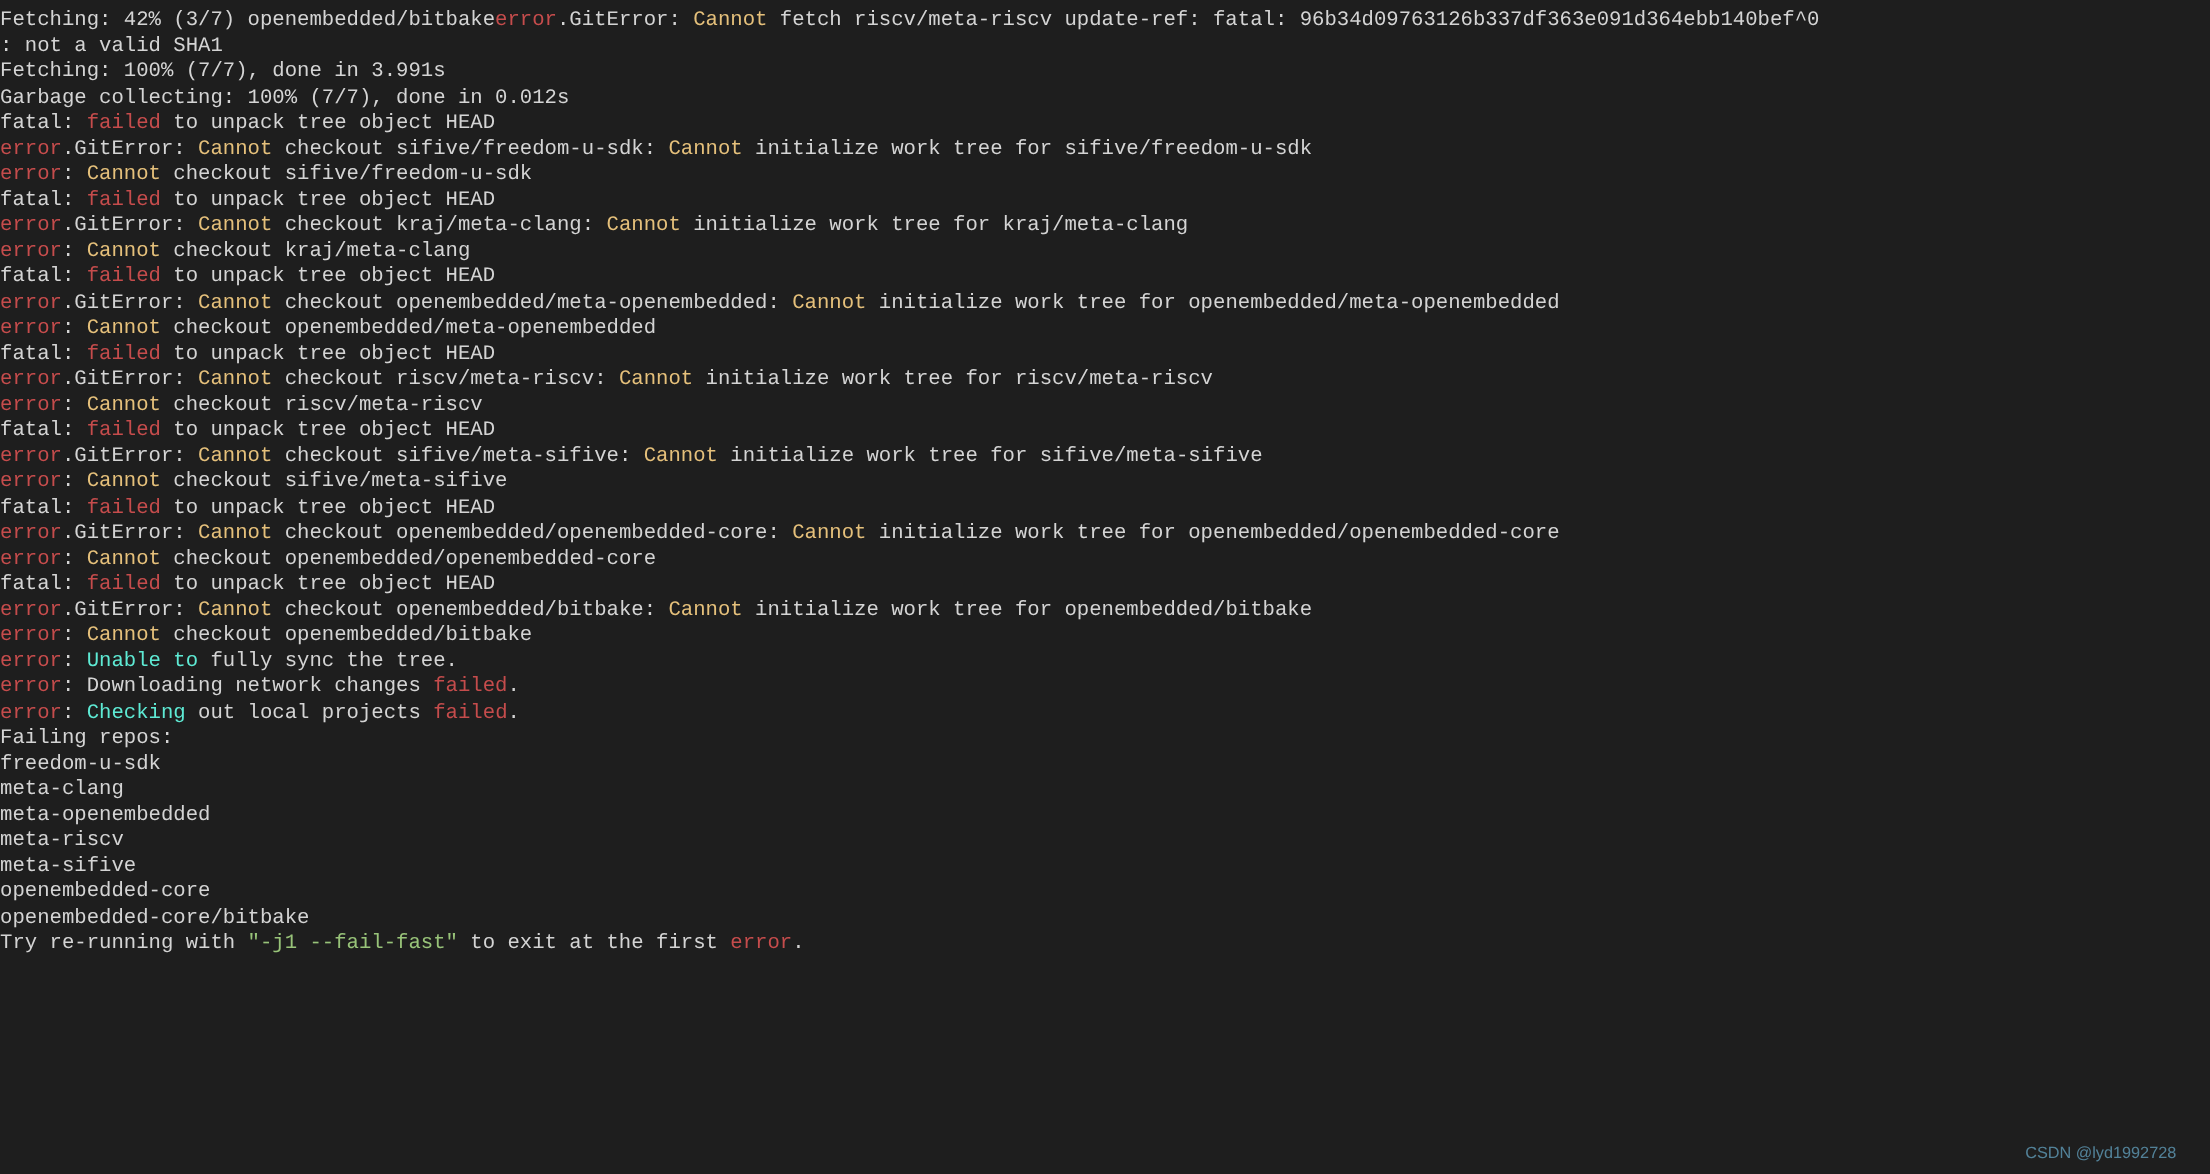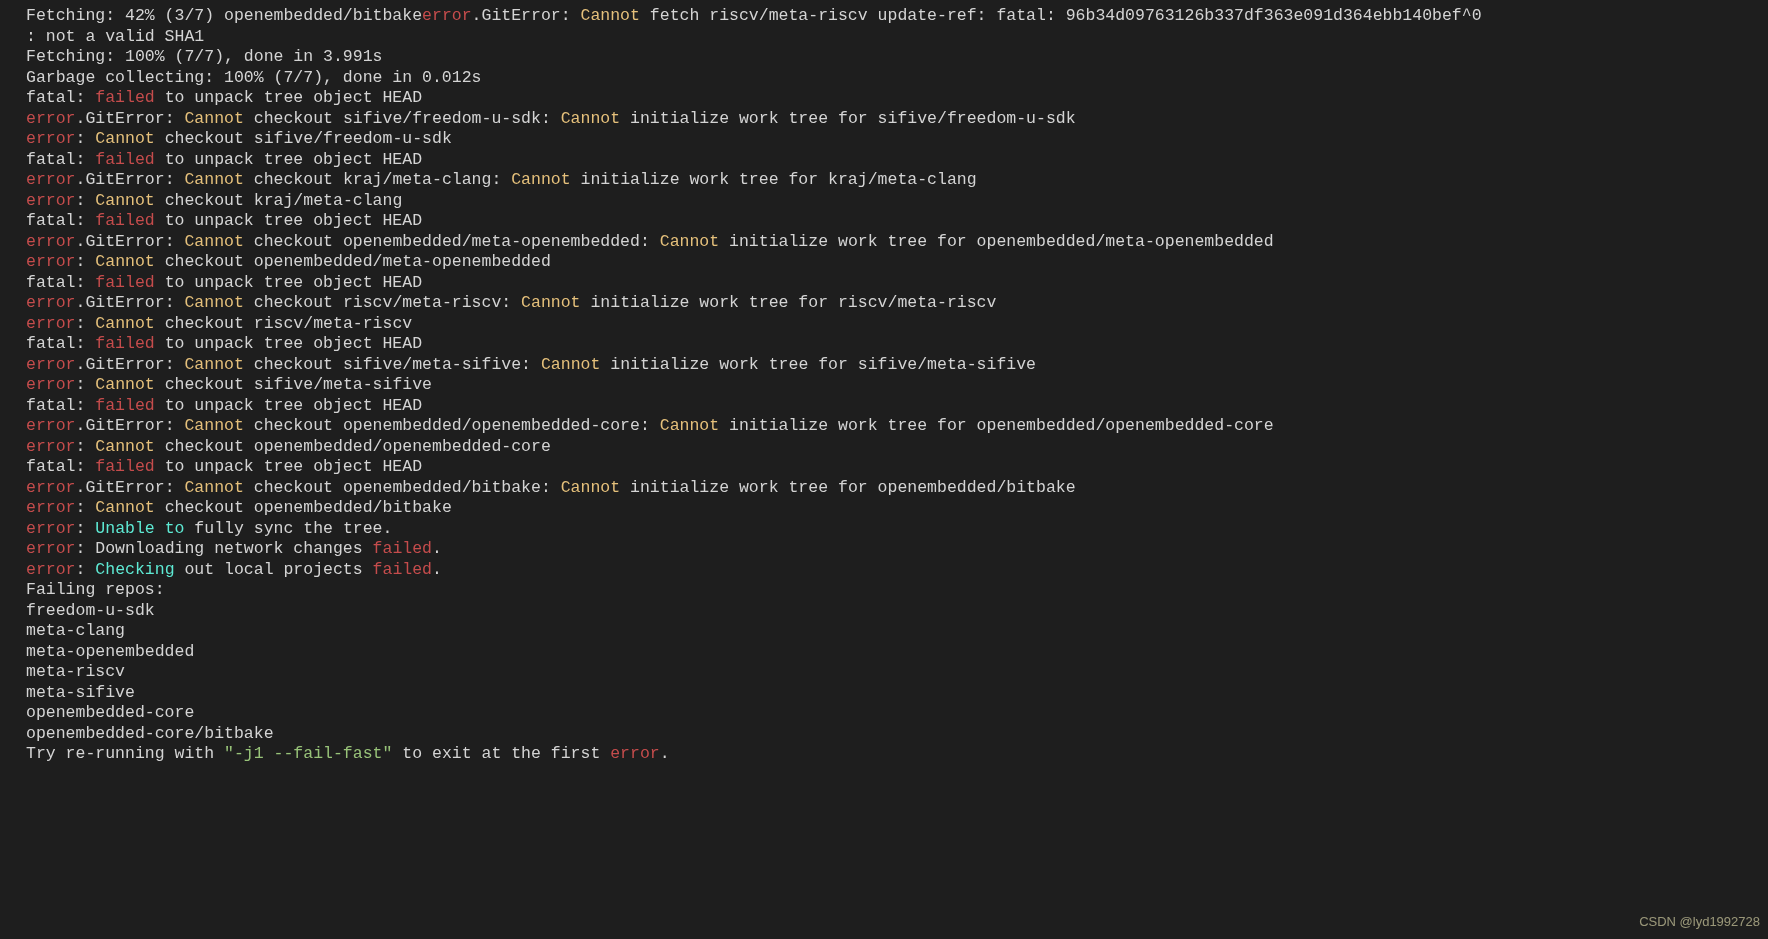--- a/index.html
+++ b/index.html
@@ -12,33 +12,33 @@
   }
   .terminal {
     font-family: "Consolas", "Courier New", monospace;
     font-size: 16.5px;
     line-height: 20.5px;
     color: #d4d4d4;
     white-space: pre;
     padding-top: 6px;
     padding-left: 0;
   }
-  .line { display: block; margin-left: 26px; }
+  .line { display: block; }
   .w  { color: #d4d4d4; }       
   .r  { color: #c54c4c; }       
   .y  { color: #e5c07b; }       
   .cy { color: #5eead4; }       
   .g  { color: #98c379; }       
   .watermark {
     position: absolute;
-    right: 8px;
+    right: 27px;
     bottom: 10px;
     font-family: sans-serif;
     font-size: 13px;
-    color: #fef9c3;
+    color: #7dd3fc;
     opacity: 0.55;
     pointer-events: none;
   }
 </style>
 </head>
 <body>
 
 <div class="terminal" id="terminal"><span class="line"><span class="w">Fetching: 42% (3/7) openembedded/bitbake</span><span class="r">error</span><span class="w">.GitError: </span><span class="y">Cannot</span><span class="w"> fetch riscv/meta-riscv update-ref: fatal: 96b34d09763126b337df363e091d364ebb140bef^0</span></span><span class="line"><span class="w">: not a valid SHA1</span></span><span class="line"><span class="w"></span></span><span class="line"><span class="w">Fetching: 100% (7/7), done in 3.991s</span></span><span class="line"><span class="w">Garbage collecting: 100% (7/7), done in 0.012s</span></span><span class="line"><span class="w">fatal: </span><span class="r">failed</span><span class="w"> to unpack tree object HEAD</span></span><span class="line"><span class="r">error</span><span class="w">.GitError: </span><span class="y">Cannot</span><span class="w"> checkout sifive/freedom-u-sdk: </span><span class="y">Cannot</span><span class="w"> initialize work tree for sifive/freedom-u-sdk</span></span><span class="line"><span class="r">error</span><span class="w">: </span><span class="y">Cannot</span><span class="w"> checkout sifive/freedom-u-sdk</span></span><span class="line"><span class="w">fatal: </span><span class="r">failed</span><span class="w"> to unpack tree object HEAD</span></span><span class="line"><span class="r">error</span><span class="w">.GitError: </span><span class="y">Cannot</span><span class="w"> checkout kraj/meta-clang: </span><span class="y">Cannot</span><span class="w"> initialize work tree for kraj/meta-clang</span></span><span class="line"><span class="r">error</span><span class="w">: </span><span class="y">Cannot</span><span class="w"> checkout kraj/meta-clang</span></span><span class="line"><span class="w">fatal: </span><span class="r">failed</span><span class="w"> to unpack tree object HEAD</span></span><span class="line"><span class="r">error</span><span class="w">.GitError: </span><span class="y">Cannot</span><span class="w"> checkout openembedded/meta-openembedded: </span><span class="y">Cannot</span><span class="w"> initialize work tree for openembedded/meta-openembedded</span></span><span class="line"><span class="r">error</span><span class="w">: </span><span class="y">Cannot</span><span class="w"> checkout openembedded/meta-openembedded</span></span><span class="line"><span class="w">fatal: </span><span class="r">failed</span><span class="w"> to unpack tree object HEAD</span></span><span class="line"><span class="r">error</span><span class="w">.GitError: </span><span class="y">Cannot</span><span class="w"> checkout riscv/meta-riscv: </span><span class="y">Cannot</span><span class="w"> initialize work tree for riscv/meta-riscv</span></span><span class="line"><span class="r">error</span><span class="w">: </span><span class="y">Cannot</span><span class="w"> checkout riscv/meta-riscv</span></span><span class="line"><span class="w">fatal: </span><span class="r">failed</span><span class="w"> to unpack tree object HEAD</span></span><span class="line"><span class="r">error</span><span class="w">.GitError: </span><span class="y">Cannot</span><span class="w"> checkout sifive/meta-sifive: </span><span class="y">Cannot</span><span class="w"> initialize work tree for sifive/meta-sifive</span></span><span class="line"><span class="r">error</span><span class="w">: </span><span class="y">Cannot</span><span class="w"> checkout sifive/meta-sifive</span></span><span class="line"><span class="w">fatal: </span><span class="r">failed</span><span class="w"> to unpack tree object HEAD</span></span><span class="line"><span class="r">error</span><span class="w">.GitError: </span><span class="y">Cannot</span><span class="w"> checkout openembedded/openembedded-core: </span><span class="y">Cannot</span><span class="w"> initialize work tree for openembedded/openembedded-core</span></span><span class="line"><span class="r">error</span><span class="w">: </span><span class="y">Cannot</span><span class="w"> checkout openembedded/openembedded-core</span></span><span class="line"><span class="w">fatal: </span><span class="r">failed</span><span class="w"> to unpack tree object HEAD</span></span><span class="line"><span class="r">error</span><span class="w">.GitError: </span><span class="y">Cannot</span><span class="w"> checkout openembedded/bitbake: </span><span class="y">Cannot</span><span class="w"> initialize work tree for openembedded/bitbake</span></span><span class="line"><span class="r">error</span><span class="w">: </span><span class="y">Cannot</span><span class="w"> checkout openembedded/bitbake</span></span><span class="line"><span class="w"></span></span><span class="line"><span class="r">error</span><span class="w">: </span><span class="cy">Unable to</span><span class="w"> fully sync the tree.</span></span><span class="line"><span class="r">error</span><span class="w">: Downloading network changes </span><span class="r">failed</span><span class="w">.</span></span><span class="line"><span class="r">error</span><span class="w">: </span><span class="cy">Checking</span><span class="w"> out local projects </span><span class="r">failed</span><span class="w">.</span></span><span class="line"><span class="w">Failing repos:</span></span><span class="line"><span class="w">freedom-u-sdk</span></span><span class="line"><span class="w">meta-clang</span></span><span class="line"><span class="w">meta-openembedded</span></span><span class="line"><span class="w">meta-riscv</span></span><span class="line"><span class="w">meta-sifive</span></span><span class="line"><span class="w">openembedded-core</span></span><span class="line"><span class="w">openembedded-core/bitbake</span></span><span class="line"><span class="w">Try re-running with </span><span class="g">"-j1 --fail-fast"</span><span class="w"> to exit at the first </span><span class="r">error</span><span class="w">.</span></span></div>
 
 <div class="watermark">CSDN @lyd1992728</div>

